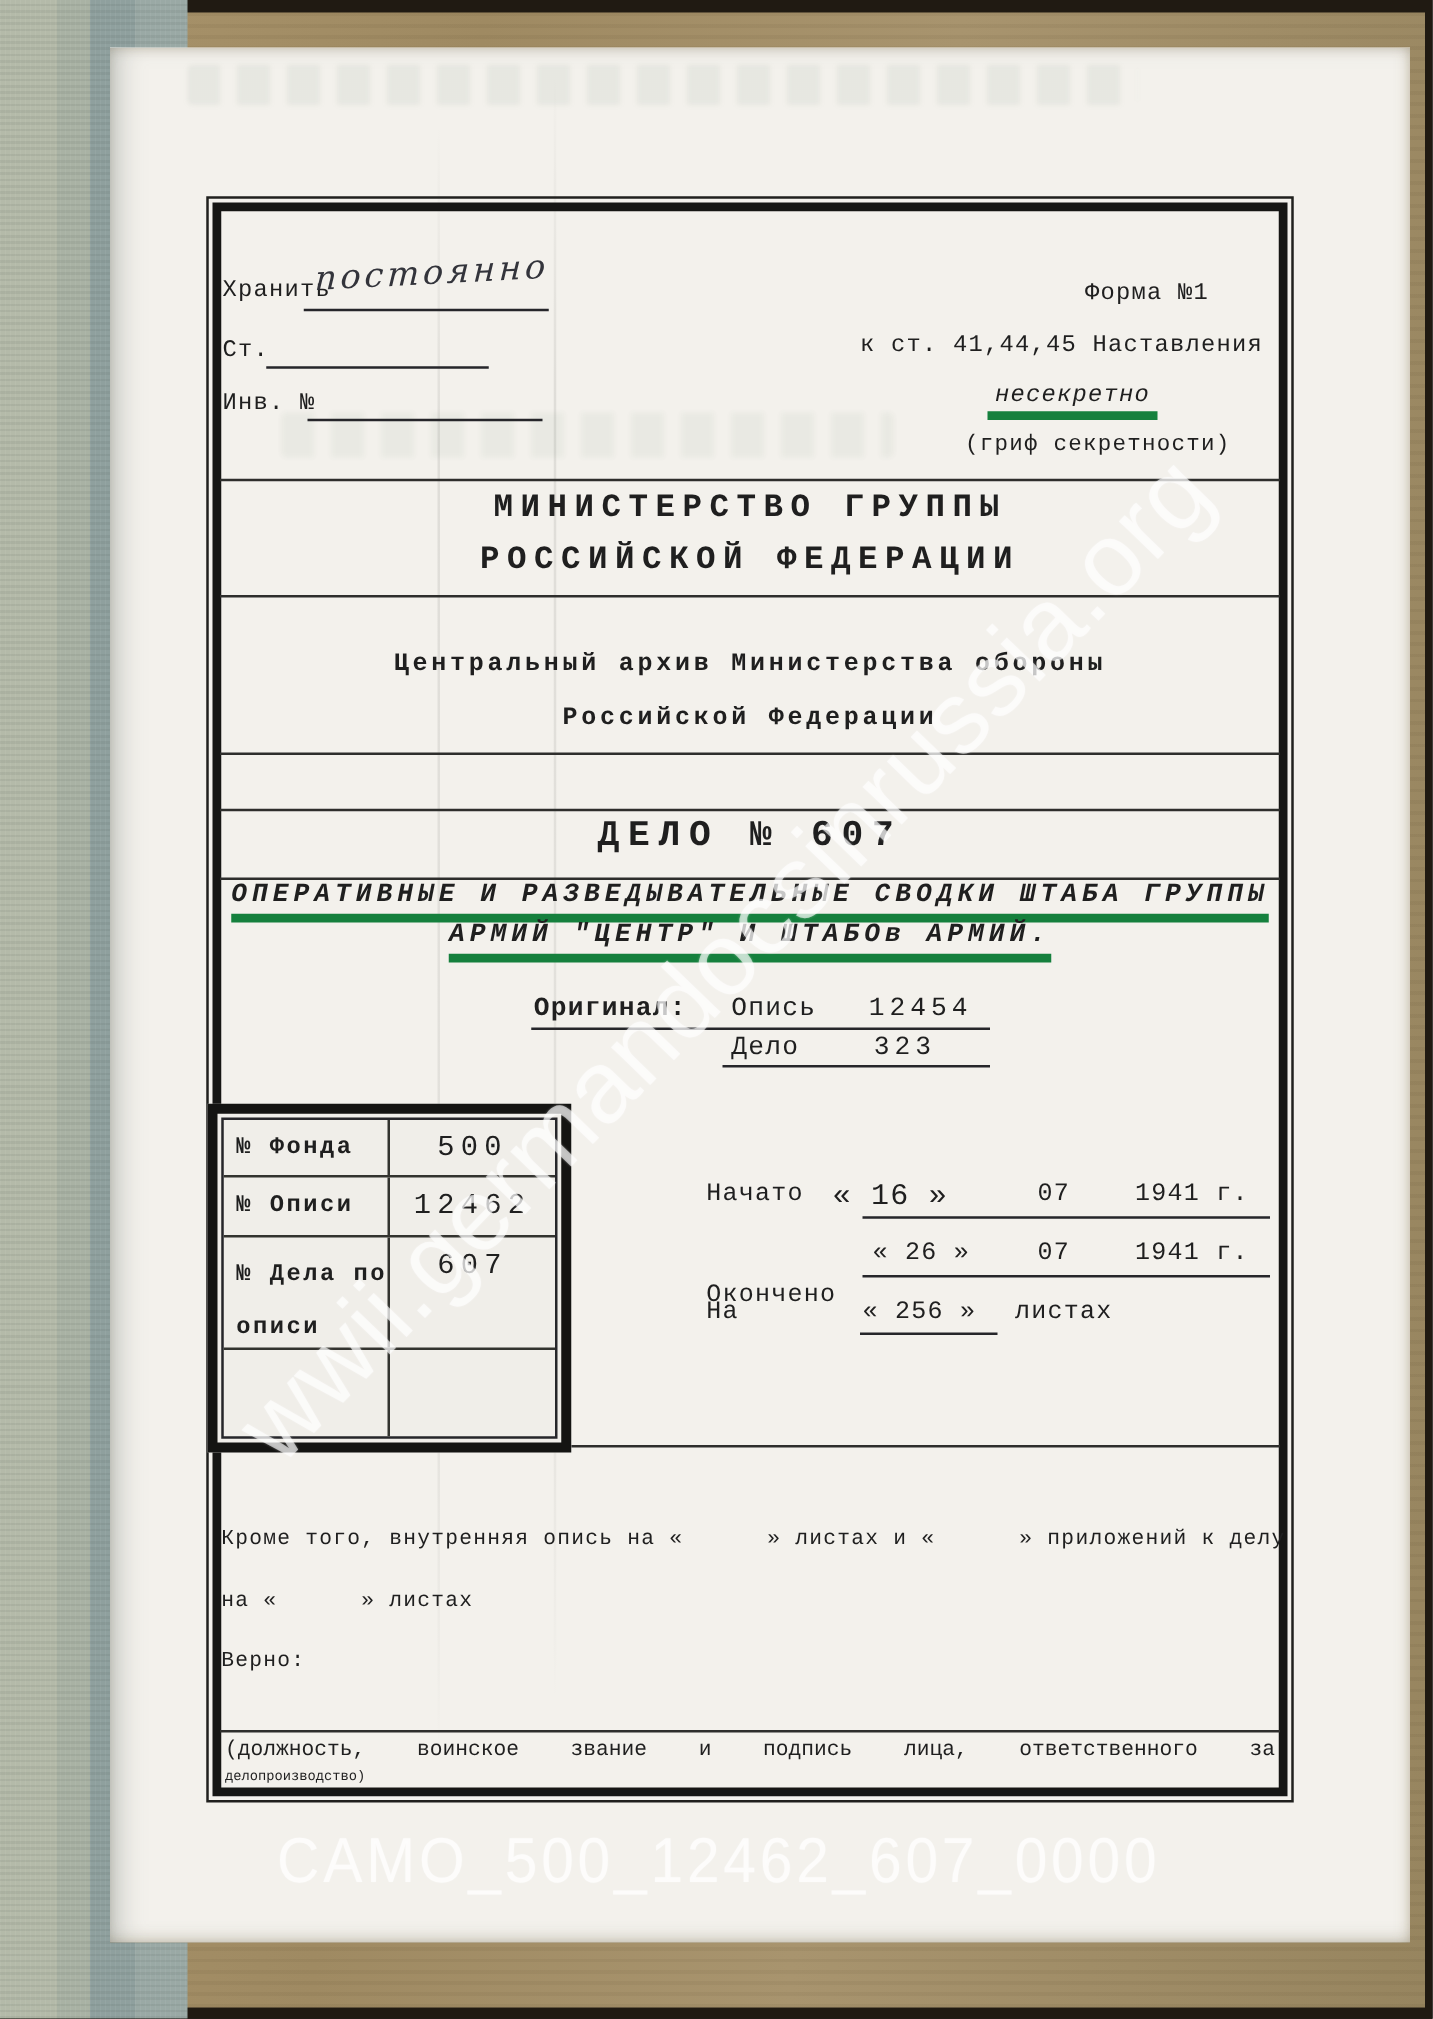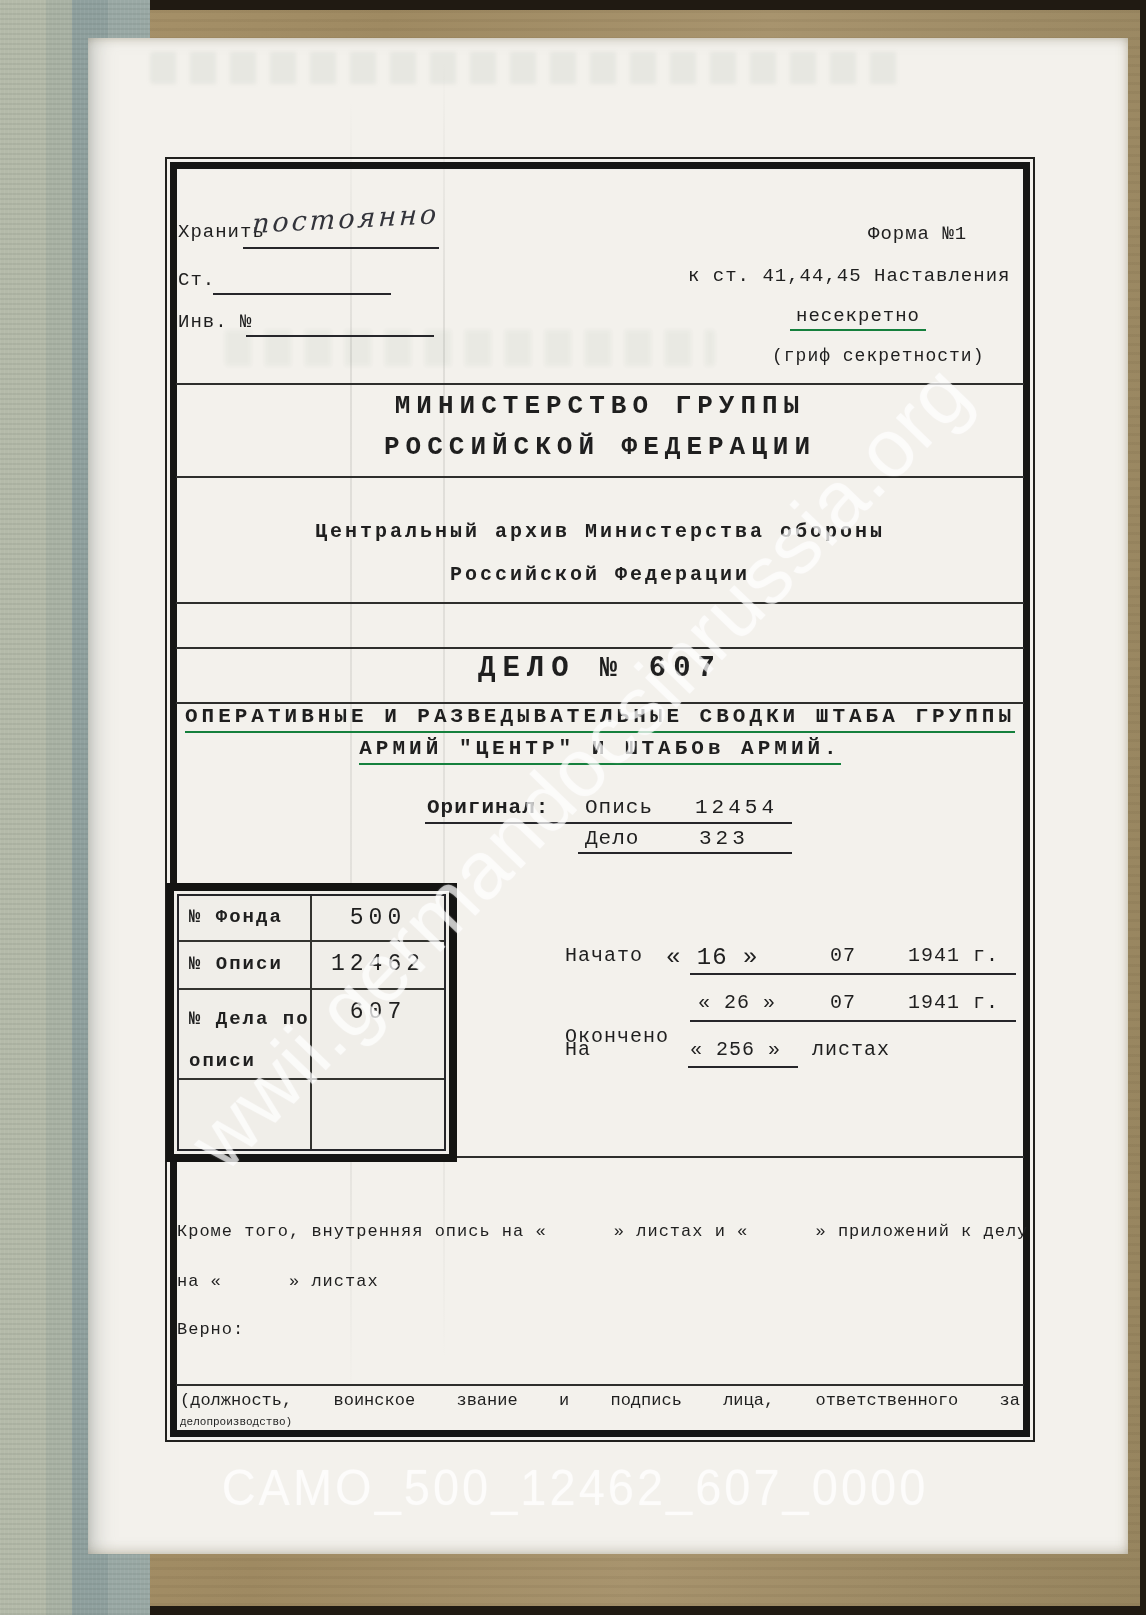--- a/index.html
+++ b/index.html
@@ -29,21 +29,21 @@
   .frame-thick{width:100%;height:100%;box-sizing:border-box;border:7px solid #161614;}
   .hline{height:2px;background:#2e2e2c;}
   .uline{height:2px;background:#26262a;}
 
   
   .t{font-size:19px;letter-spacing:1px;white-space:pre;}
   .center{left:176px;width:848px;text-align:center;white-space:pre;}
   .bold{font-weight:bold;}
   .hand{font-family:"DejaVu Serif","Liberation Serif",serif;font-style:italic;font-size:27px;
         letter-spacing:3px;color:#33343b;transform:rotate(-3deg) skewX(-6deg);}
-  .title-u{border-bottom:2px solid #15803d;padding-bottom:3px;}
+  .title-u{border-bottom:7px solid #15803d;padding-bottom:3px;font-style:italic;}
   .just{text-align:justify;text-align-last:justify;}
 
   
   .reg{left:166px;top:883px;width:291px;height:279px;border:8px solid #141412;box-sizing:border-box;background:#f0eee9;}
   .reg-inner{position:absolute;inset:3px;border:2px solid #26262a;display:flex;flex-direction:column;}
   .reg-row{display:flex;border-bottom:2px solid #33332f;}
   .reg-row:last-child{border-bottom:none;flex:1;}
   .reg-label{width:131px;padding:8px 0 0 10px;font-weight:bold;font-size:19px;letter-spacing:2px;line-height:42px;box-sizing:border-box;white-space:pre-line;}
   .reg-value{flex:1;border-left:2px solid #33332f;text-align:center;padding-top:9px;font-size:23px;letter-spacing:5px;box-sizing:border-box;}
 

